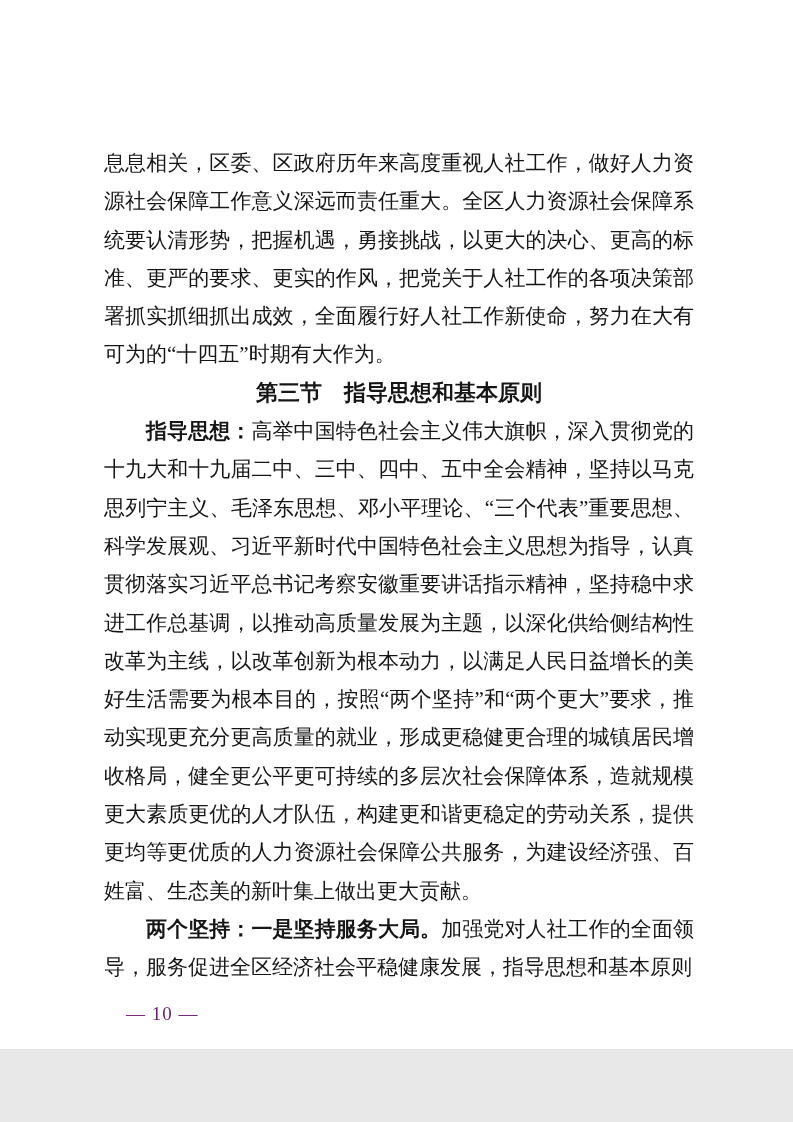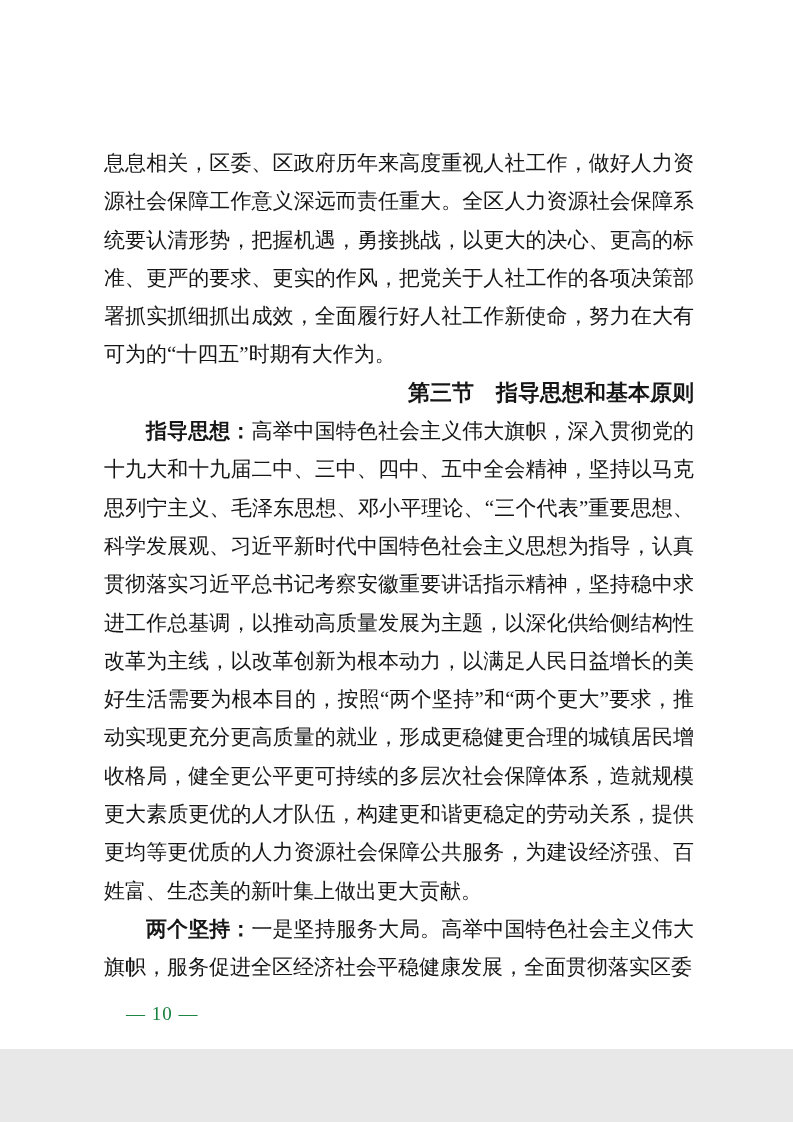--- a/index.html
+++ b/index.html
@@ -33,46 +33,46 @@
     word-break: break-all;
   }
   .para.indent {
     text-indent: 42px;
   }
   .heading {
     margin: 0;
     font-size: 22px;
     line-height: 38.3px;
     font-weight: bold;
-    text-align: right;
+    text-align: center;
     text-indent: 0;
   }
   .bold-label {
     font-weight: bold;
     font-family: "Liberation Sans", "DejaVu Sans", sans-serif;
     font-size: 21px;
     margin-top: 6px;
   }
   .bold-kai {
-    font-weight: normal;
+    font-weight: bold;
   }
   .page-number {
     position: absolute;
     left: 126px;
     top: 1000px;
     font-size: 19px;
     line-height: 28px;
-    color: #15803d;
+    color: #701a75;
     letter-spacing: 1px;
   }
 </style>
 </head>
 <body>
 
 <div class="page">
   <div class="content">
     <p class="para">息息相关，区委、区政府历年来高度重视人社工作，做好人力资源社会保障工作意义深远而责任重大。全区人力资源社会保障系统要认清形势，把握机遇，勇接挑战，以更大的决心、更高的标准、更严的要求、更实的作风，把党关于人社工作的各项决策部署抓实抓细抓出成效，全面履行好人社工作新使命，努力在大有可为的“十四五”时期有大作为。</p>
     <h2 class="heading">第三节　指导思想和基本原则</h2>
     <p class="para indent"><span class="bold-label">指导思想：</span><span>高举中国特色社会主义伟大旗帜，深入贯彻党的十九大和十九届二中、三中、四中、五中全会精神，坚持以马克思列宁主义、毛泽东思想、邓小平理论、“三个代表”重要思想、科学发展观、习近平新时代中国特色社会主义思想为指导，认真贯彻落实习近平总书记考察安徽重要讲话指示精神，坚持稳中求进工作总基调，以推动高质量发展为主题，以深化供给侧结构性改革为主线，以改革创新为根本动力，以满足人民日益增长的美好生活需要为根本目的，按照“两个坚持”和“两个更大”要求，推动实现更充分更高质量的就业，形成更稳健更合理的城镇居民增收格局，健全更公平更可持续的多层次社会保障体系，造就规模更大素质更优的人才队伍，构建更和谐更稳定的劳动关系，提供更均等更优质的人力资源社会保障公共服务，为建设经济强、百姓富、生态美的新叶集上做出更大贡献。</span></p>
-    <p class="para indent"><span class="bold-label">两个坚持：</span><span class="bold-kai">一是坚持服务大局。</span><span>高举中国特色社会主义伟大旗帜，服务促进全区经济社会平稳健康发展，全面贯彻落实区委</span></p>
+    <p class="para indent"><span class="bold-label">两个坚持：</span><span class="bold-kai">一是坚持服务大局。</span><span>加强党对人社工作的全面领导，服务促进全区经济社会平稳健康发展，指导思想和基本原则</span></p>
   </div>
   <div class="page-number">— 10 —</div>
 </div>
 
 </body></html>

